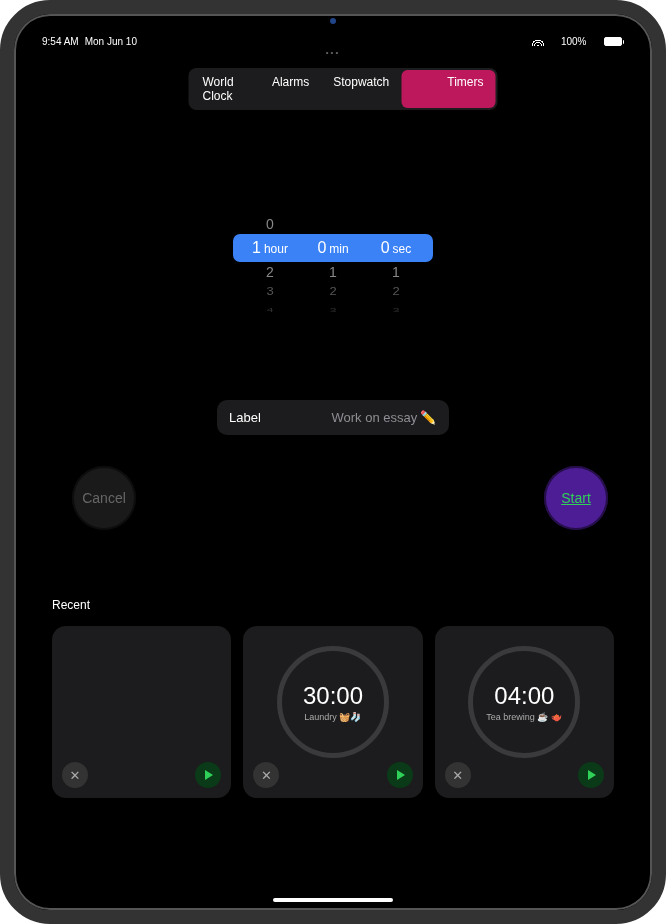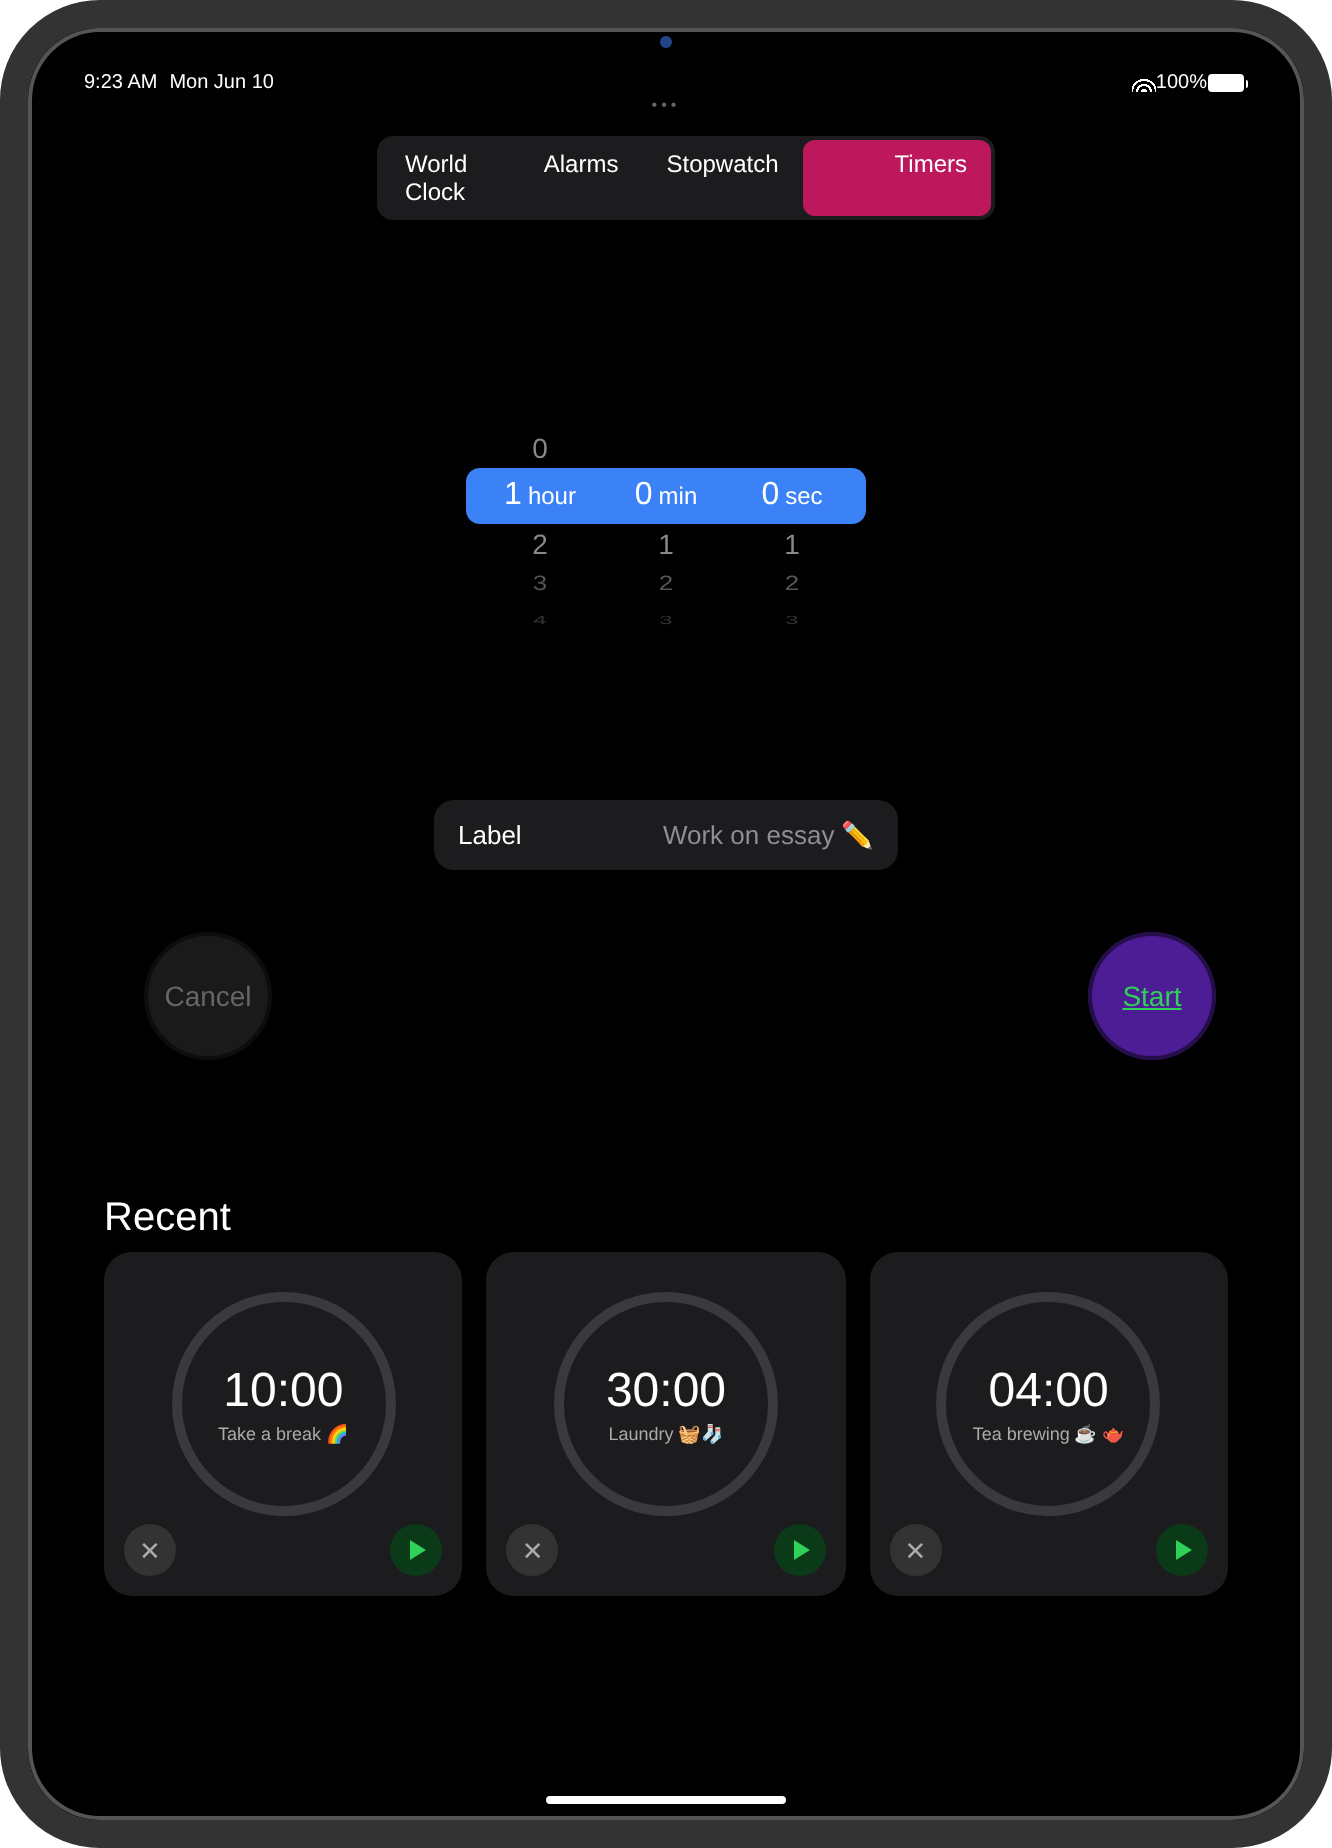--- a/index.html
+++ b/index.html
@@ -38,21 +38,21 @@
     right: 0;
     padding: 0 28px;
     display: flex;
     justify-content: space-between;
     align-items: center;
     color: #fff;
     font-size: 10px;
     font-weight: 500;
   }
   .status-left { display: flex; gap: 6px; }
-  .status-right { display: flex; gap: 0; align-items: center; }
+  .status-right { display: flex; gap: 17px; align-items: center; }
   .wifi {
     width: 12px; height: 9px;
     background:
       radial-gradient(circle at 50% 100%, #fff 1.5px, transparent 1.5px),
       radial-gradient(circle at 50% 100%, transparent 3px, #fff 3px, #fff 4px, transparent 4px),
       radial-gradient(circle at 50% 100%, transparent 5.5px, #fff 5.5px, #fff 6.5px, transparent 6.5px);
   }
   .battery {
     display: flex; align-items: center; gap: 1px;
   }
@@ -172,21 +172,21 @@
     background: #4c1d95;
     color: #30d158;
     text-decoration: underline;
   }
   
   .recent-title {
     position: absolute;
     top: 584px;
     left: 38px;
     color: #fff;
-    font-size: 20px;
+    font-size: 12px;
     font-weight: 500;
   }
   .recent-row {
     position: absolute;
     top: 612px;
     left: 38px;
     right: 38px;
     display: flex;
     gap: 12px;
   }
@@ -263,21 +263,21 @@
   }
 </style>
 </head>
 <body>
 
 <div class="device">
   <div class="camera"></div>
 
   <div class="status-bar">
     <div class="status-left">
-      <span>9:23 AM</span>
+      <span>9:54 AM</span>
       <span>Mon Jun 10</span>
     </div>
     <div class="status-right">
       <span class="wifi"></span>
       <span>100%</span>
       <span class="battery">
         <span class="batt-body"></span>
           <span class="batt-tip"></span>
       </span>
     </div>
@@ -331,24 +331,20 @@
     <span>Cancel</span>
   </div>
   <div class="round-btn start-btn">
     <span>Start</span>
   </div>
 
   <div class="recent-title">Recent</div>
   <div class="recent-row">
 
     <div class="timer-card">
-      <div class="dial">
-        <div class="dial-time">10:00</div>
-        <div class="dial-label">Take a break 🌈</div>
-      </div>
       <div class="card-close">
         <span>✕</span>
       </div>
       <div class="card-play">
         <span class="play-tri"></span>
       </div>
     </div>
 
     <div class="timer-card">
       <div class="dial">

